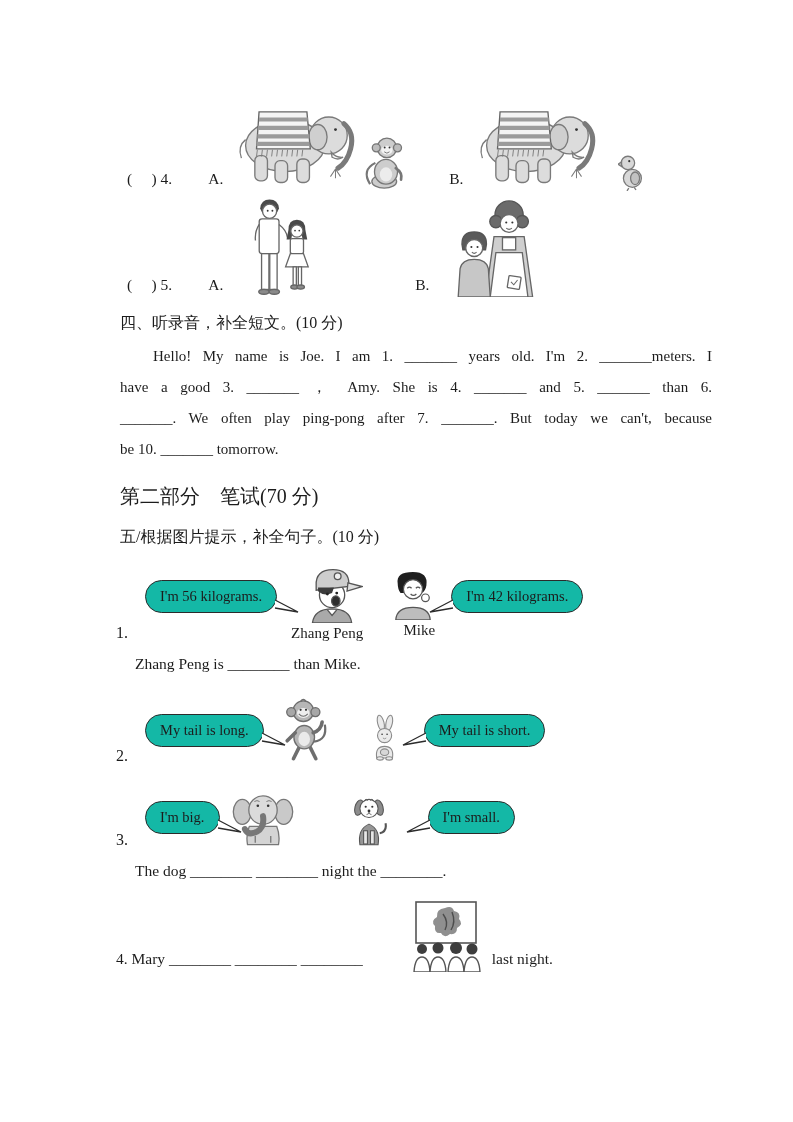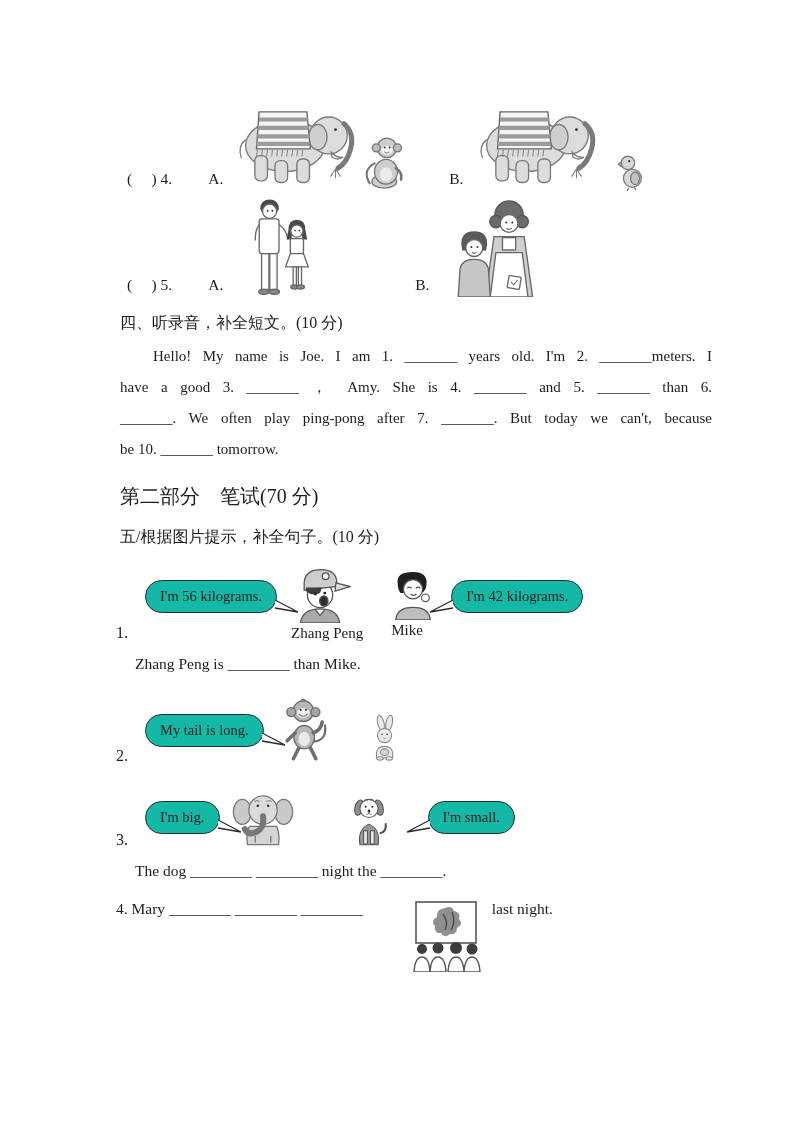--- a/index.html
+++ b/index.html
@@ -45,37 +45,37 @@
     border:1.4px solid #2b2b2b;
     border-radius:19px;
     background:#14b8a6;
     padding:7px 14px;
     font-size:14.5px;
     white-space:nowrap;
   }
   .tail{position:absolute;top:58%;}
   .tail-right{right:-24px;}
   .tail-left{left:-24px;}
-  figure{margin:0;display:flex;flex-direction:column;align-items:flex-start;}
+  figure{margin:0;display:flex;flex-direction:column;align-items:flex-end;}
   figcaption{font-size:15px;margin-top:2px;}
   .sentence{margin:13px 0 0 35px;}
   
   .q1-fig1{margin-left:14px;}
   .q1-fig2{margin-left:28px;}
   .q1-bub2{margin-left:16px;margin-bottom:14px;}
   .q1-bub1{margin-bottom:14px;margin-left:45px;}
   .q2-bub1,.q3-bub1{margin-left:45px;}
   .q2-fig1{margin-left:16px;}
   .q2-fig2{margin-left:38px;align-self:flex-end;}
   .q2-bub2{margin-left:24px;}
   .q3-fig1{margin-left:12px;}
   .q3-fig2{margin-left:56px;align-self:flex-end;}
   .q3-bub2{margin-left:40px;}
   
-  .q4-line{display:flex;margin:20px 0 0 16px;}
+  .q4-line{display:flex;align-items:flex-end;margin:20px 0 0 16px;}
   .q4-line .txt{padding-bottom:4px;white-space:pre;}
   .q4-line svg{margin-left:40px;margin-right:3px;}
 </style>
 </head>
 <body>
 
 <div class="page">
 
   <div class="listen-row">
     <span class="txt qlabel">(     ) 4.</span>
@@ -301,20 +301,27 @@
           <circle cx="17.5" cy="25" r="8.5"></circle>
           <circle cx="14.5" cy="23.5" r="1" fill="#333" stroke="none"></circle>
           <circle cx="20.5" cy="23.5" r="1" fill="#333" stroke="none"></circle>
           <path d="M15.5,28 q2,2 4,0" fill="none" stroke-width="1"></path>
           <path d="M8,52 q-2,-14 9.5,-14 q11.5,0 9.5,14 z"></path>
           <ellipse cx="17.5" cy="45" rx="5" ry="4" fill="#d7d7d7"></ellipse>
           <ellipse cx="12" cy="52.5" rx="4" ry="2"></ellipse>
           <ellipse cx="23" cy="52.5" rx="4" ry="2"></ellipse>
         </g>
       </svg>
+      <div class="bubble q2-bub2">
+        <span>My tail is short.</span>
+        <svg class="tail tail-left" width="27" height="16">
+          <polygon points="25,1 2,13 25,9" fill="#fff"></polygon>
+          <path d="M25,1 L2,13 L25,9" fill="none" stroke="#2b2b2b" stroke-width="1.3"></path>
+        </svg>
+      </div>
     </div>
   </div>
 
   <div class="pic-block" style="margin-top:20px;">
     <div class="pic-row">
       <span class="qnum">3.</span>
       <div class="bubble q3-bub1">
         <span>I'm big.</span>
         <svg class="tail tail-right" width="27" height="16">
           <polygon points="2,1 25,13 2,9" fill="#fff"></polygon>

